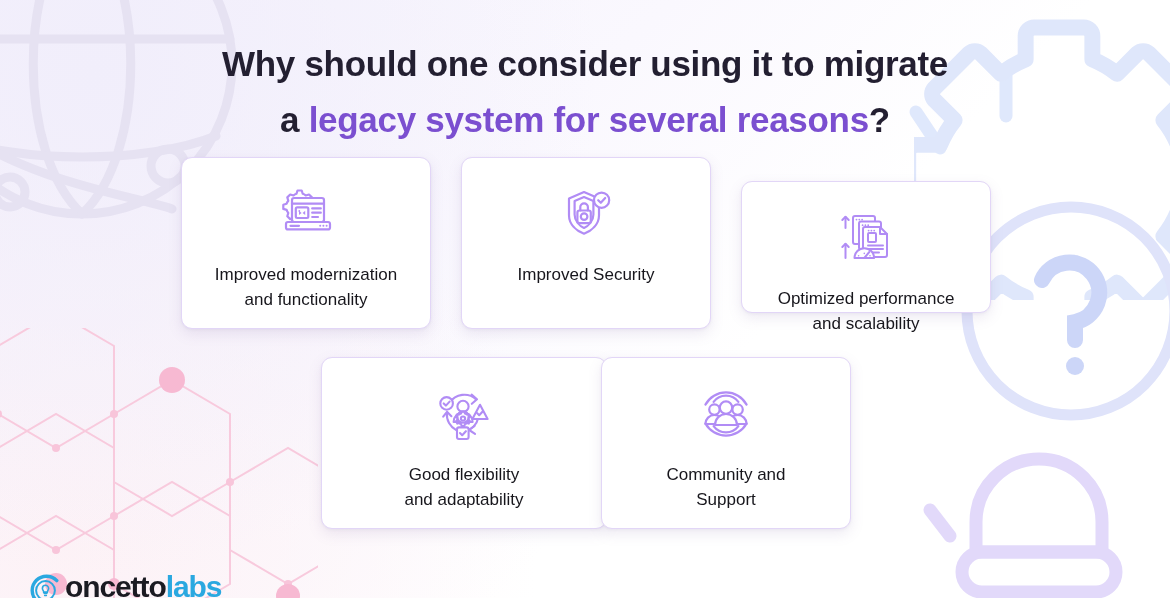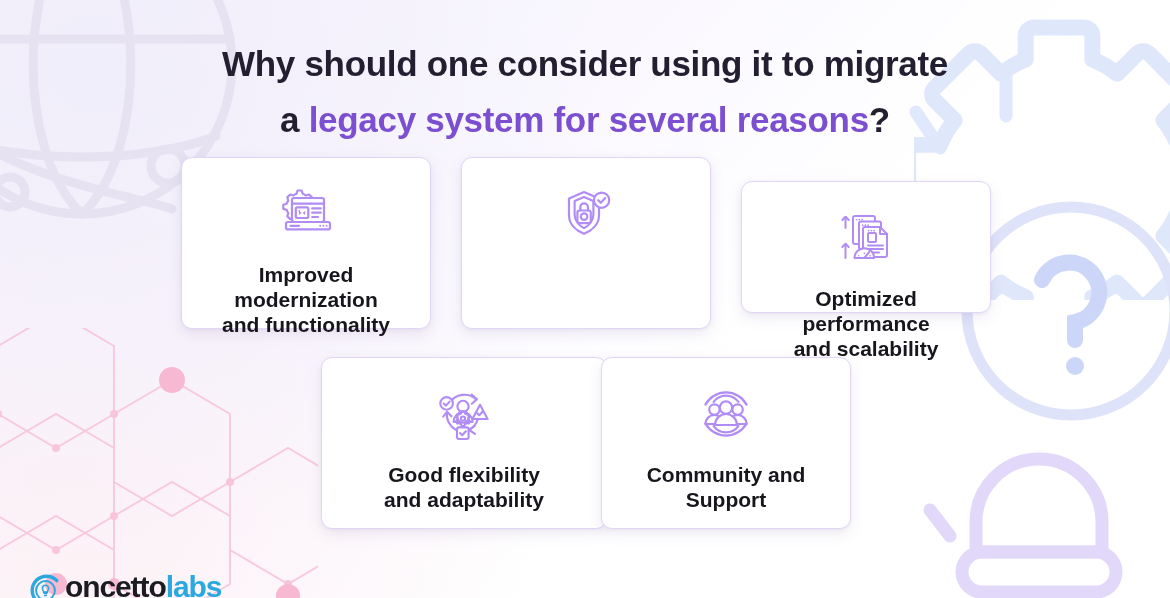--- a/index.html
+++ b/index.html
@@ -77,23 +77,23 @@
     align-items: center;
     justify-content: center;
   }
   .card-icon svg { display: block; }
   .card-label {
     margin-top: 18px;
     width: 100%;
     padding: 0 12px;
     box-sizing: border-box;
     text-align: center;
-    font-size: 21px;
+    font-size: 17px;
     line-height: 25px;
-    font-weight: 700;
+    font-weight: 400;
     color: #17161c;
     white-space: pre-line;
   }
 
   #card-0 { left: 181px; top: 157px;  width: 250px; height: 172px; }
   #card-1 { left: 461px; top: 157px;  width: 250px; height: 172px; }
   #card-2 { left: 741px; top: 157px;  width: 250px; height: 132px; margin-top: 24px; }
   #card-3 { left: 321px; top: 357px;  width: 286px; height: 172px; }
   #card-4 { left: 601px; top: 357px;  width: 250px; height: 172px; }
 
@@ -262,20 +262,21 @@
           <path d="M13 14.5 L28 8 L43 14.5 v16.8 c0 9-7.2 15.3-15 18.4 -7.8-3.1-15-9.4-15-18.4 z"></path>
           <path d="M18.6 17 L28 13 L37.4 17 v13.4 c0 6.7-5 11.5-9.4 13.6 -4.4-2.1-9.4-6.9-9.4-13.6 z"></path>
           <rect x="21.4" y="26.5" width="13.4" height="12.6" rx="2.2"></rect>
           <path d="M24.3 26.5 v-3.4 a3.8 3.8 0 0 1 7.6 0 v3.4"></path>
           <circle cx="28.1" cy="32.6" r="3.3"></circle>
           <circle cx="45.6" cy="16.2" r="7.6" fill="#ffffff"></circle>
           <path d="M42.2 16.2 l2.6 2.6 4.4-4.8"></path>
         </g>
       </svg>
     </div>
+    <div class="card-label">Improved Security</div>
   </div>
 
   <div class="card" id="card-2">
     <div class="card-icon">
       <svg width="64" height="60" viewBox="0 0 64 60">
         <g fill="none" stroke="#b18cf5" stroke-width="2" stroke-linejoin="round" stroke-linecap="round">
           <rect x="19" y="8" width="22" height="28" rx="2" fill="#ffffff"></rect>
           <rect x="25" y="13.5" width="22" height="28" rx="2" fill="#ffffff"></rect>
           <path d="M31 19 h15 l7 7 v21 a2 2 0 0 1 -2 2 h-20 a2 2 0 0 1 -2-2 v-26 a2 2 0 0 1 2-2 z" fill="#ffffff"></path>
           <path d="M46 19 v7 h7"></path>

